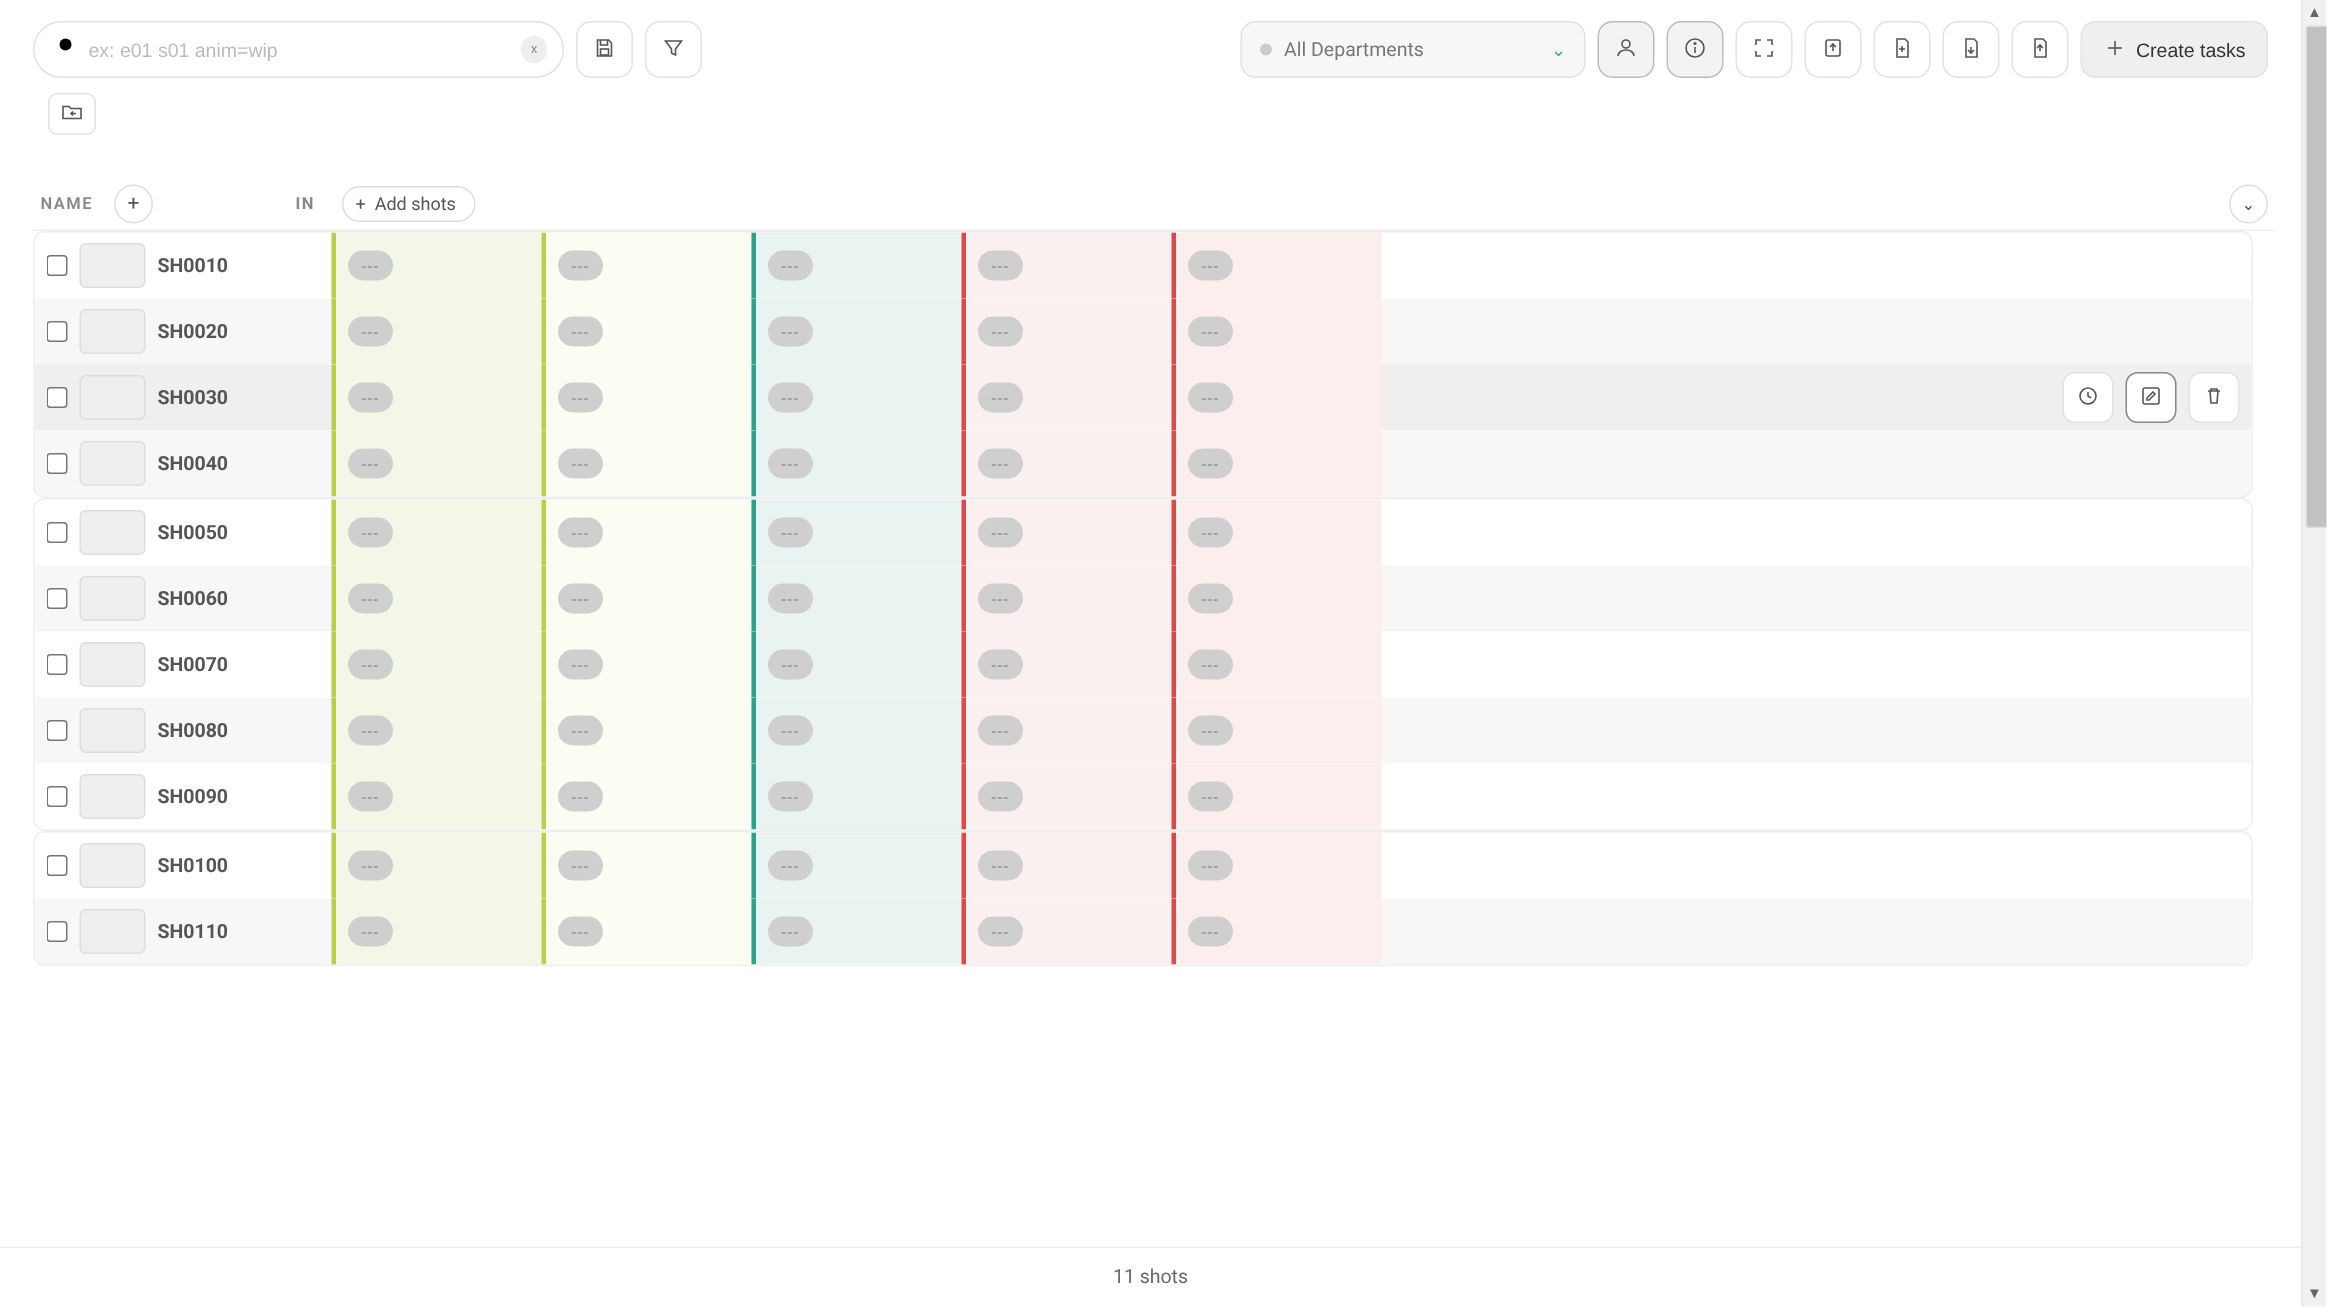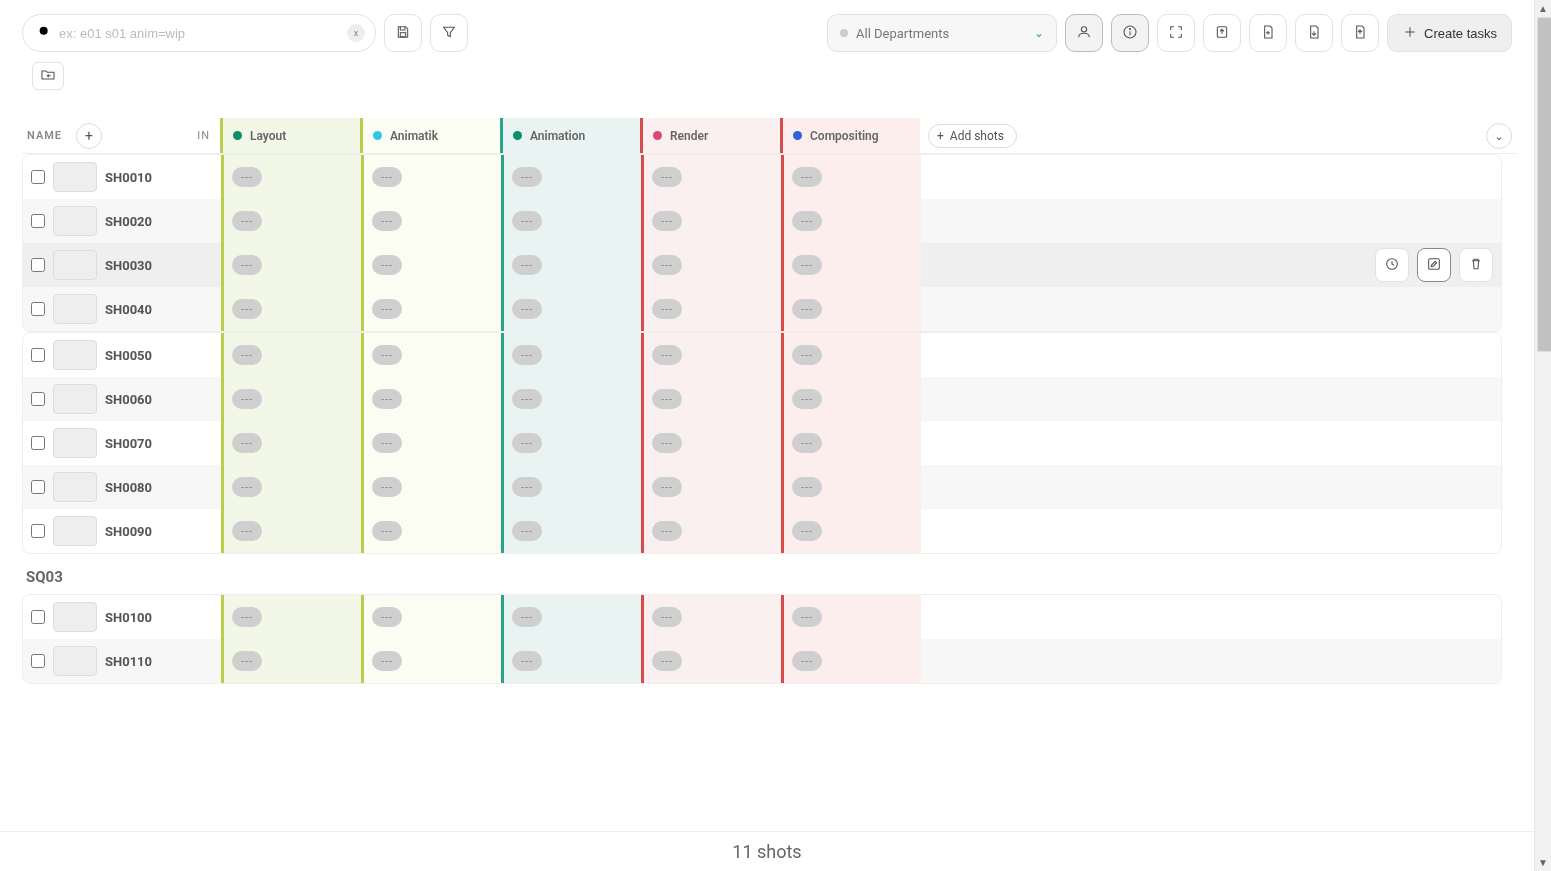--- a/index.html
+++ b/index.html
@@ -116,21 +116,21 @@
     padding-left:5px;
   }
   .col-name .lbl { color:#888; letter-spacing:1px; font-weight:600; font-size:11px;}
   .round-plus {
     width:26px; height:26px; border:1px solid #ddd; border-radius:50%;
     display:flex; align-items:center; justify-content:center;
     font-size:14px; cursor:pointer; color:#555;
   }
   .col-in {
     width:58px; text-align:right; padding-right:10px;
-    color:#888; letter-spacing:1px; font-weight:400; font-size:11px;
+    color:#888; letter-spacing:1px; font-weight:700; font-size:11px;
   }
   .task-col-hdr {
     width:140px; border-left:3px solid;
     display:flex; align-items:center; gap:8px; padding-left:10px;
     height:100%;
     color:#666; font-weight:600; font-size:12px;
   }
   .task-col-hdr .dot { width:9px; height:9px; border-radius:50%;}
   .add-tasks-btn {
     margin-left:8px;
@@ -197,21 +197,21 @@
   .row-actions { display:none; gap:8px;}
   .shot-row.hovered .row-actions { display:flex; }
   .row-actions .icon-btn { width:34px; height:34px; border-radius:8px;}
   .row-actions .icon-btn.primary { border-color:#888; }
 
   
   .footer {
     height:40px;
     border-top:1px solid #eee;
     display:flex; align-items:center; justify-content:center;
-    color:#666; font-size:18px;
+    color:#666; font-size:13px;
     background:#fff;
   }
 
   svg { width:16px; height:16px; }
   .icon-btn svg, .create-btn svg { stroke:#555; fill:none; stroke-width:1.6; }
 </style>
 </head>
 <body>
 
 <div class="content">
@@ -331,42 +331,20 @@
   </div>
 
   <div class="table-area">
 
     <div class="hdr-row">
       <div class="col-name">
         <span class="lbl">NAME</span>
         <span class="round-plus">+</span>
       </div>
       <div class="col-in">IN</div>
-      <div id="task-headers" style="display: flex; height: 100%;">
-          <div class="task-col-hdr" style="border-left-color: rgb(183, 207, 74); background: rgb(242, 247, 232);">
-            <span class="dot" style="background: rgb(10, 143, 107);"></span>
-            <span>Layout</span>
-          </div>
-          <div class="task-col-hdr" style="border-left-color: rgb(183, 207, 74); background: rgb(251, 253, 242);">
-            <span class="dot" style="background: rgb(46, 199, 230);"></span>
-            <span>Animatik</span>
-          </div>
-          <div class="task-col-hdr" style="border-left-color: rgb(42, 163, 138); background: rgb(233, 243, 241);">
-            <span class="dot" style="background: rgb(10, 143, 107);"></span>
-            <span>Animation</span>
-          </div>
-          <div class="task-col-hdr" style="border-left-color: rgb(217, 74, 74); background: rgb(251, 240, 240);">
-            <span class="dot" style="background: rgb(217, 74, 121);"></span>
-            <span>Render</span>
-          </div>
-          <div class="task-col-hdr" style="border-left-color: rgb(217, 74, 74); background: rgb(253, 238, 238);">
-            <span class="dot" style="background: rgb(46, 100, 217);"></span>
-            <span>Compositing</span>
-          </div>
-        </div>
       <div class="add-tasks-btn">
         <span>+</span>
         <span>Add shots</span>
       </div>
       <div class="expand-toggle">
         <span>⌄</span>
       </div>
     </div>
 
     <div class="table-body" id="table-body">
@@ -603,21 +581,20 @@
             </div>
             <div class="cell-task" style="border-left-color: rgb(217, 74, 74); background: rgb(251, 240, 240);">
               <span class="status-pill">---</span>
             </div>
             <div class="cell-task" style="border-left-color: rgb(217, 74, 74); background: rgb(253, 238, 238);">
               <span class="status-pill">---</span>
             </div>
             <div class="cell-rest"></div>
           </div>
         </div>
-        <div class="seq-label">SQ03</div>
         <div class="rows-wrap">
           <div class="shot-row">
             <div class="cell-name">
               <input type="checkbox" style="">
               <div class="thumb"></div>
               <span class="shot-name">SH0100</span>
             </div>
             <div class="cell-in"></div>
             <div class="cell-task" style="border-left-color: rgb(183, 207, 74); background: rgb(242, 247, 232);">
               <span class="status-pill">---</span>

